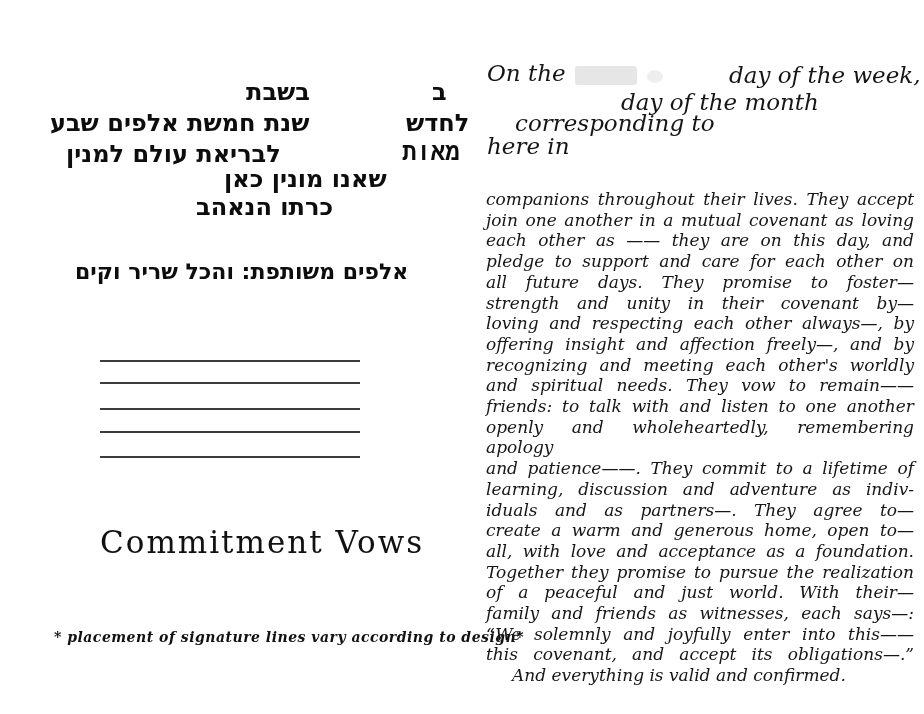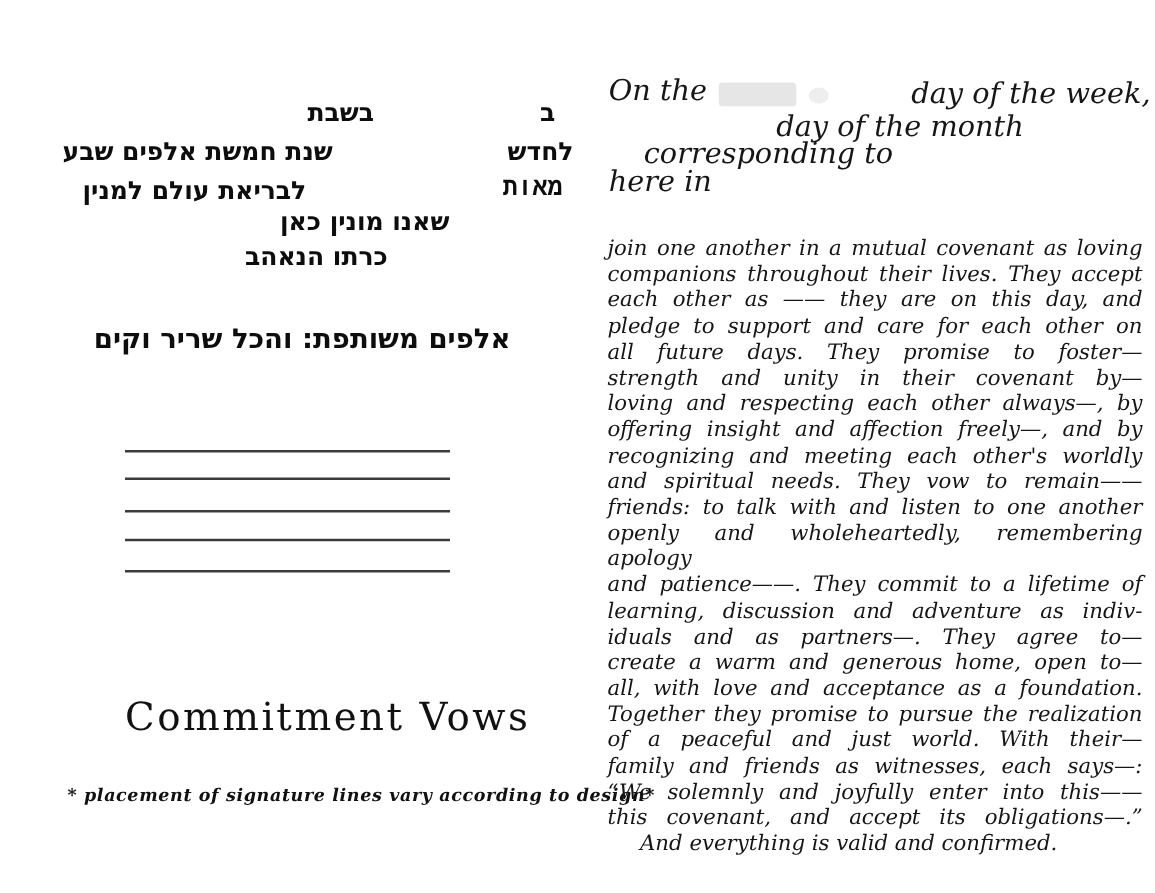--- a/index.html
+++ b/index.html
@@ -5,35 +5,34 @@
   html,body{margin:0;padding:0;}
   body{
     width:924px;height:714px;position:relative;
     background:#ffffff;overflow:hidden;
     font-family:"DejaVu Serif",serif;color:#1a1a1a;
   }
   .abs{position:absolute;}
   
   .heb{
     font-family:"DejaVu Sans",sans-serif;
-    font-weight:bold;font-size:20px;color:#0d0d0d;
+    font-weight:bold;font-size:24px;color:#0d0d0d;
     white-space:nowrap;direction:rtl;
   }
   .heb-big{font-size:22px;}
   
   .sig{
     left:100px;width:260px;height:2px;background:#3c3c3c;
   }
   
   .title{
     left:100px;top:524px;width:255px;text-align:center;
     font-family:"DejaVu Serif",serif;font-weight:400;
     font-size:31px;letter-spacing:2px;color:#111;
     white-space:nowrap;
-    margin-top:32px;
   }
   
   .footnote{
     left:54px;top:629px;
     font-family:"DejaVu Serif",serif;font-style:italic;font-weight:bold;
     font-size:14px;color:#111;white-space:nowrap;letter-spacing:.5px;
   }
   
   .scr{
     font-family:"DejaVu Serif",serif;font-style:italic;
@@ -78,22 +77,22 @@
 
 <div class="abs scr" style="left:487px;top:60px;">On the</div>
 <div class="abs smudge" style="left:575px;top:66px;width:62px;height:19px;"></div>
 <div class="abs smudge2" style="left:647px;top:70px;width:16px;height:13px;"></div>
 <div class="abs scr" style="left:729px;top:62px;">day of the week, the</div>
 <div class="abs scr" style="left:621px;top:89px;">day of the month</div>
 <div class="abs scr" style="left:487px;top:110px;margin-left:28px;">corresponding to</div>
 <div class="abs scr" style="left:487px;top:133px;">here in</div>
 
 <div class="abs para">
+  <div class="bodyline">companions throughout their lives. They accept</div>
   <div class="bodyline">join one another in a mutual covenant as loving</div>
-  <div class="bodyline">companions throughout their lives. They accept</div>
   <div class="bodyline">each other as —— they are on this day, and</div>
   <div class="bodyline">pledge to support and care for each other on</div>
   <div class="bodyline">all future days. They promise to foster—</div>
   <div class="bodyline">strength and unity in their covenant by—</div>
   <div class="bodyline">loving and respecting each other always—, by</div>
   <div class="bodyline">offering insight and affection freely—, and by</div>
   <div class="bodyline">recognizing and meeting each other's worldly</div>
   <div class="bodyline">and spiritual needs. They vow to remain——</div>
   <div class="bodyline">friends: to talk with and listen to one another</div>
   <div class="bodyline">openly and wholeheartedly, remembering apology</div>

